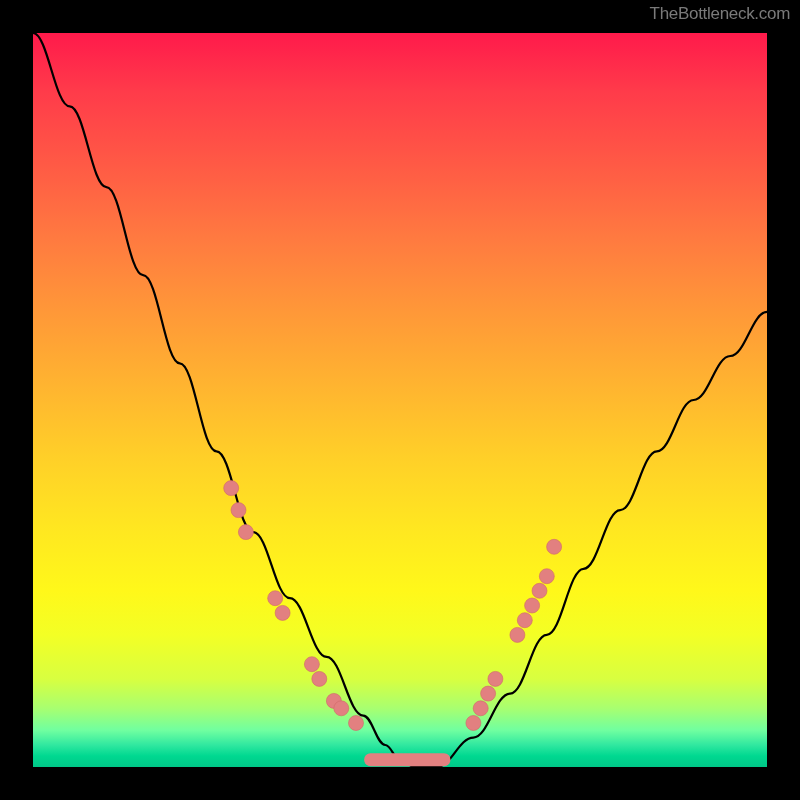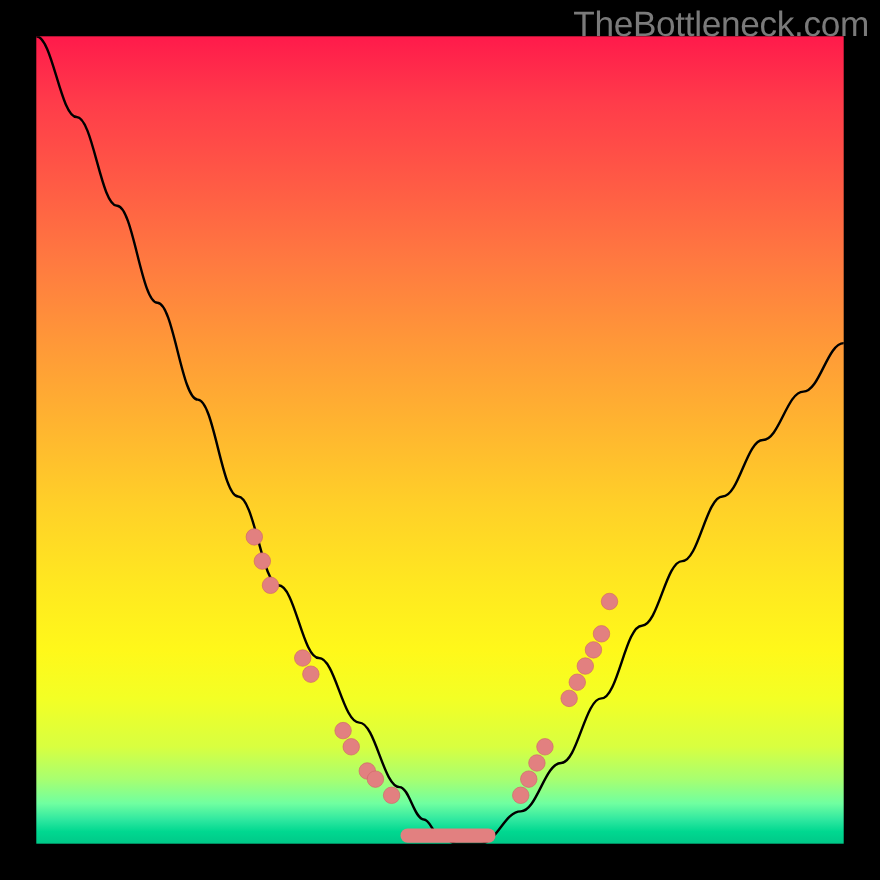--- a/index.html
+++ b/index.html
@@ -60,21 +60,21 @@
     stroke: #e28080;
     stroke-width: 13;
     stroke-linecap: round;
     fill: none;
   }
   .attribution {
     position: absolute;
     top: 4px;
     right: 10px;
     font-family: Arial, Helvetica, sans-serif;
-    font-size: 32px;
+    font-size: 17px;
     font-weight: 500;
     color: #7a7a7a;
     letter-spacing: -0.3px;
   }
 </style>
 </head>
 <body>
 
 <div class="frame">
   <div class="plot">

